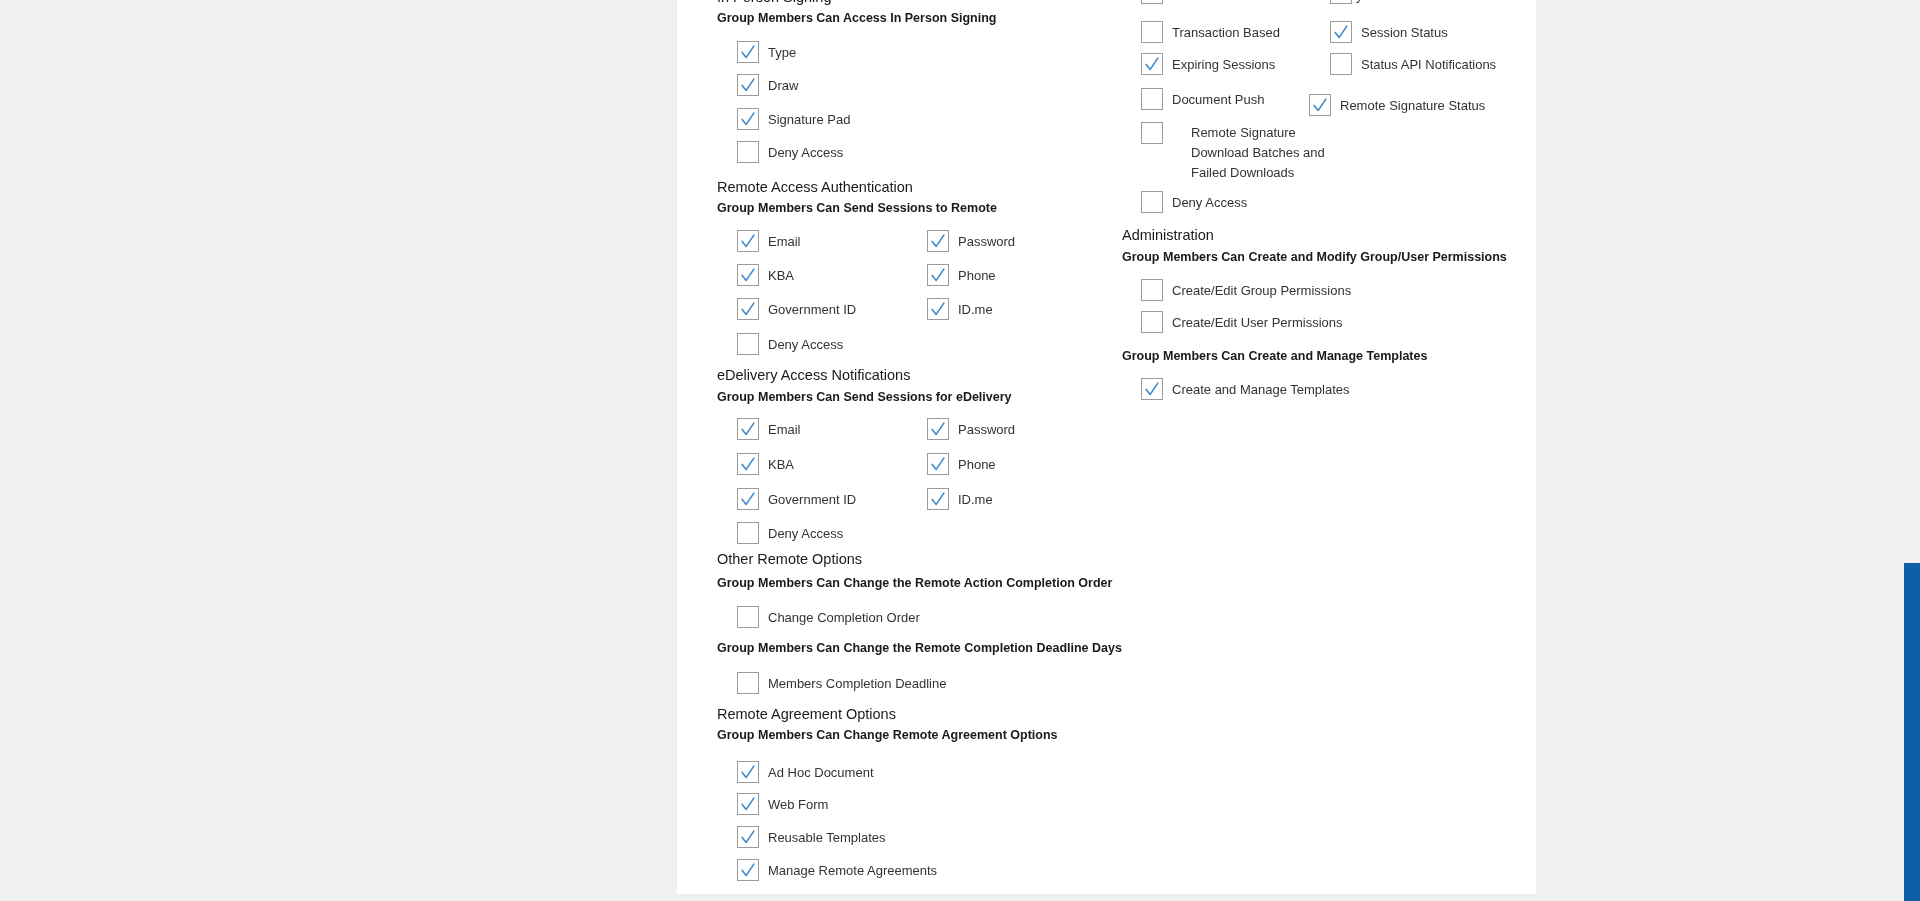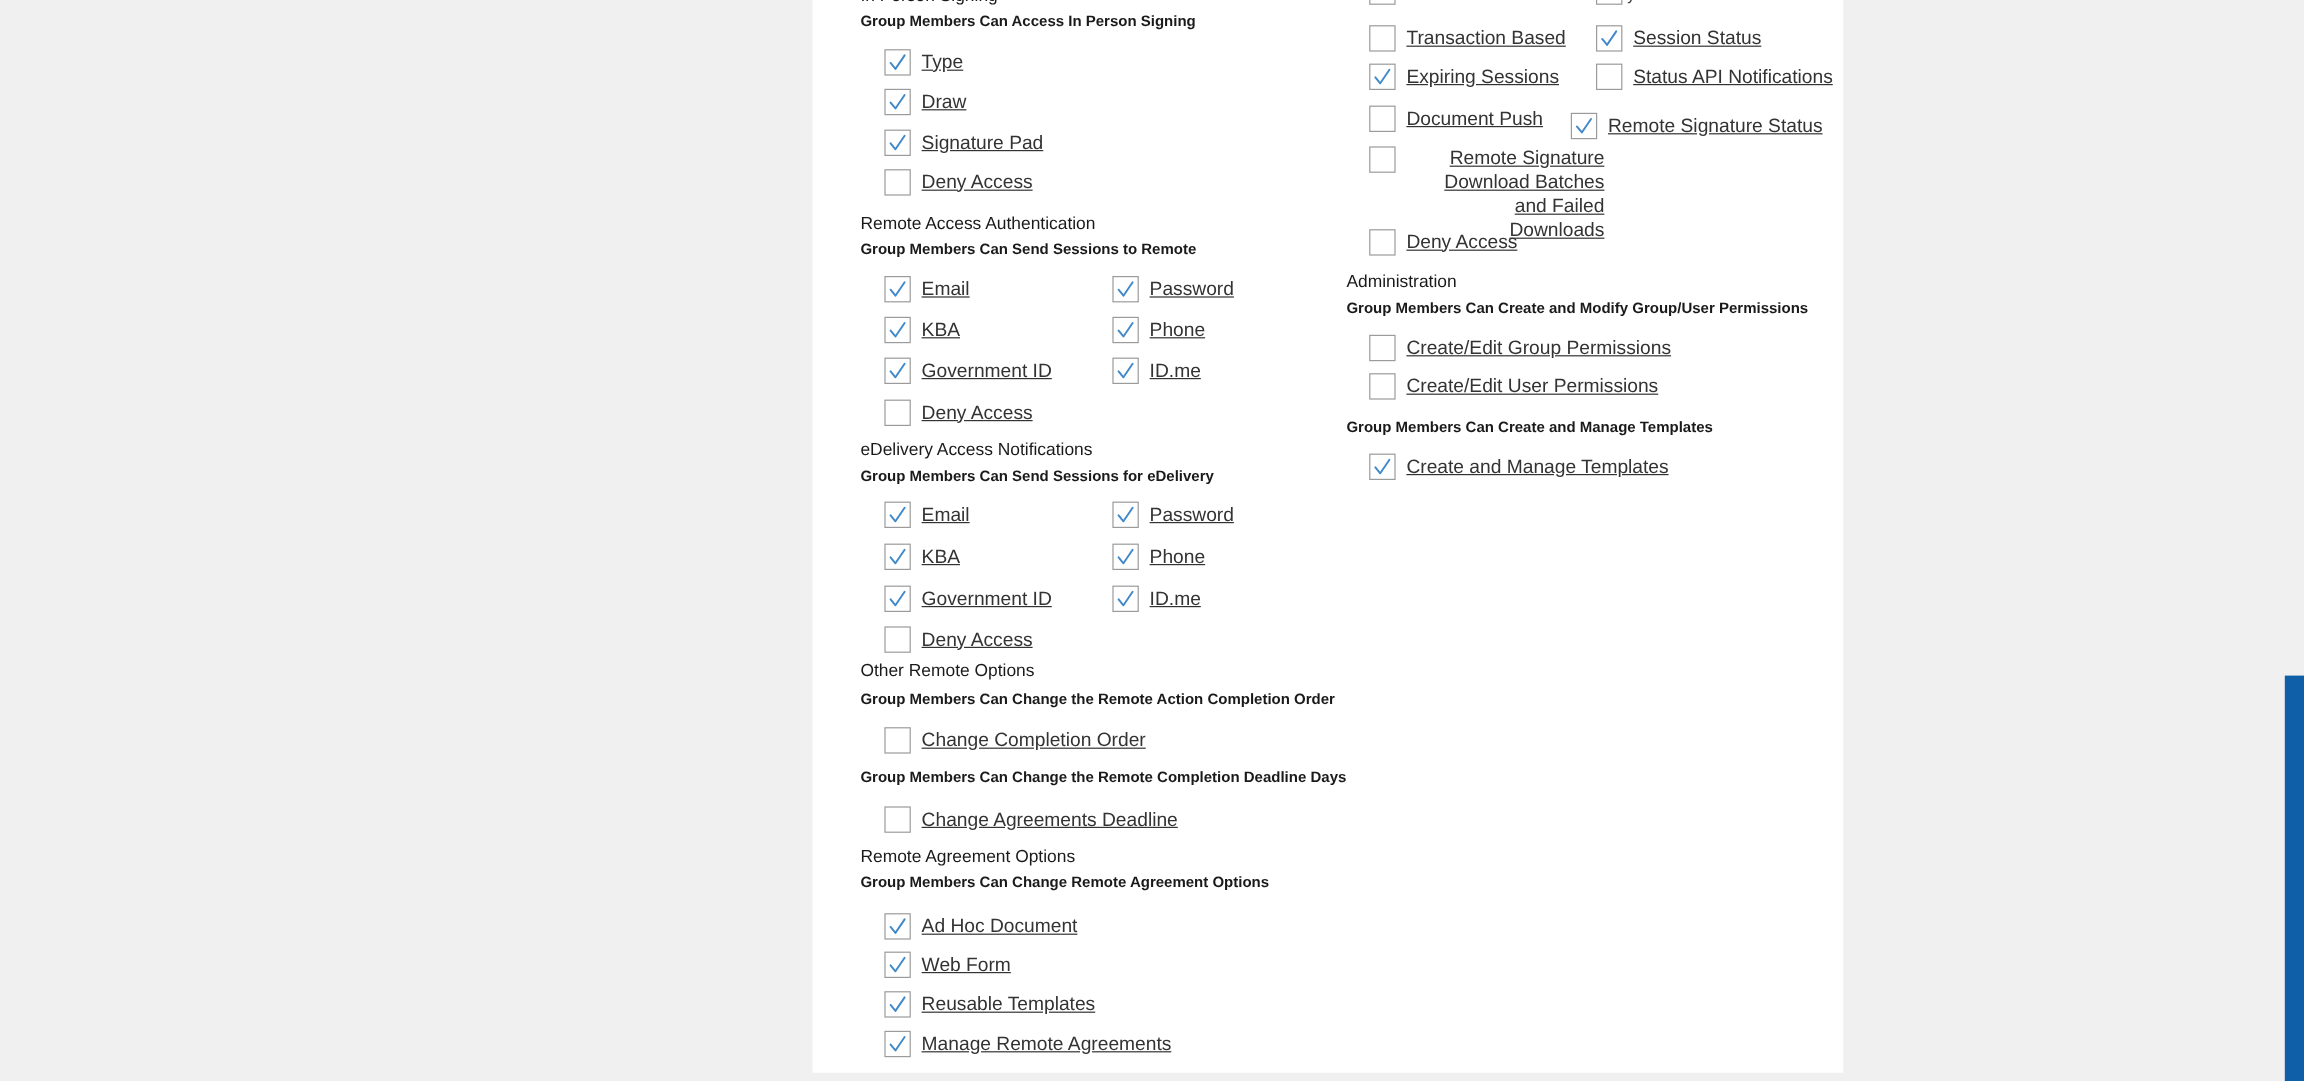--- a/index.html
+++ b/index.html
@@ -3,21 +3,21 @@
 <meta charset="utf-8">
 <style>
   html,body{margin:0;padding:0;}
   body{
     width:1920px;height:901px;position:relative;overflow:hidden;
     background:var(--page-background,#f0f0f0);
     font-family:"Liberation Sans",sans-serif;
   }
   .panel{
     position:absolute;left:677px;top:0;width:859px;height:894px;
-    background:var(--panel-background,#ffffff);overflow:hidden;text-align:right;
+    background:var(--panel-background,#ffffff);overflow:hidden;
   }
   .title{
     position:absolute;font-size:14.5px;font-weight:normal;
     color:var(--heading-text,#1a1a1a);white-space:nowrap;line-height:15px;
   }
   .subtitle{
     position:absolute;font-size:12.5px;font-weight:bold;
     color:var(--heading-text,#1a1a1a);white-space:nowrap;line-height:13px;
   }
   .row{position:absolute;display:flex;align-items:center;gap:9px;}
@@ -27,22 +27,22 @@
     border:1px solid var(--checkbox-border,#9b9b9b);
     background:#ffffff;
   }
   .cb svg.check{
     display:none;position:absolute;left:1px;top:1px;width:18px;height:18px;
     stroke:var(--check-mark,#4189c9);stroke-width:1.8;fill:none;
     stroke-linecap:round;stroke-linejoin:round;
   }
   .cb.checked svg.check{display:block;}
   .lbl{
-    font-size:16px;color:var(--label-text,#333333);
-    white-space:nowrap;line-height:15px;text-decoration:underline;
+    font-size:13px;color:var(--label-text,#333333);
+    white-space:nowrap;line-height:15px;
   }
   .lbl.wrap{white-space:normal;width:146px;line-height:20px;margin-top:1px;}
   .frag{
     position:absolute;font-size:13px;color:var(--label-text,#333333);line-height:15px;
   }
   .blue-bar{
     position:absolute;left:1904px;top:563px;width:16px;height:338px;
     background:var(--right-edge-bar,#0f5fa8);
   }
 </style>
@@ -197,21 +197,21 @@
 
   <div class="title" style="left:40px;top:552px">Other Remote Options</div>
   <div class="subtitle" style="left:40px;top:577px">Group Members Can Change the Remote Action Completion Order</div>
   <div class="row" style="left:60px;top:606px">
     <span class="cb"></span>
     <span class="lbl">Change Completion Order</span>
   </div>
   <div class="subtitle" style="left:40px;top:642px">Group Members Can Change the Remote Completion Deadline Days</div>
   <div class="row" style="left:60px;top:672px">
     <span class="cb"></span>
-    <span class="lbl">Change Agreements Deadline</span>
+    <span class="lbl">Members Completion Deadline</span>
   </div>
 
   <div class="title" style="left:40px;top:707px">Remote Agreement Options</div>
   <div class="subtitle" style="left:40px;top:729px">Group Members Can Change Remote Agreement Options</div>
   <div class="row" style="left:60px;top:761px">
     <span class="cb checked">
         <svg class="check" viewBox="0 0 20 20">
           <path d="M3.5 10.5 L8 16 L16.5 3.5"></path>
         </svg>
       </span>

